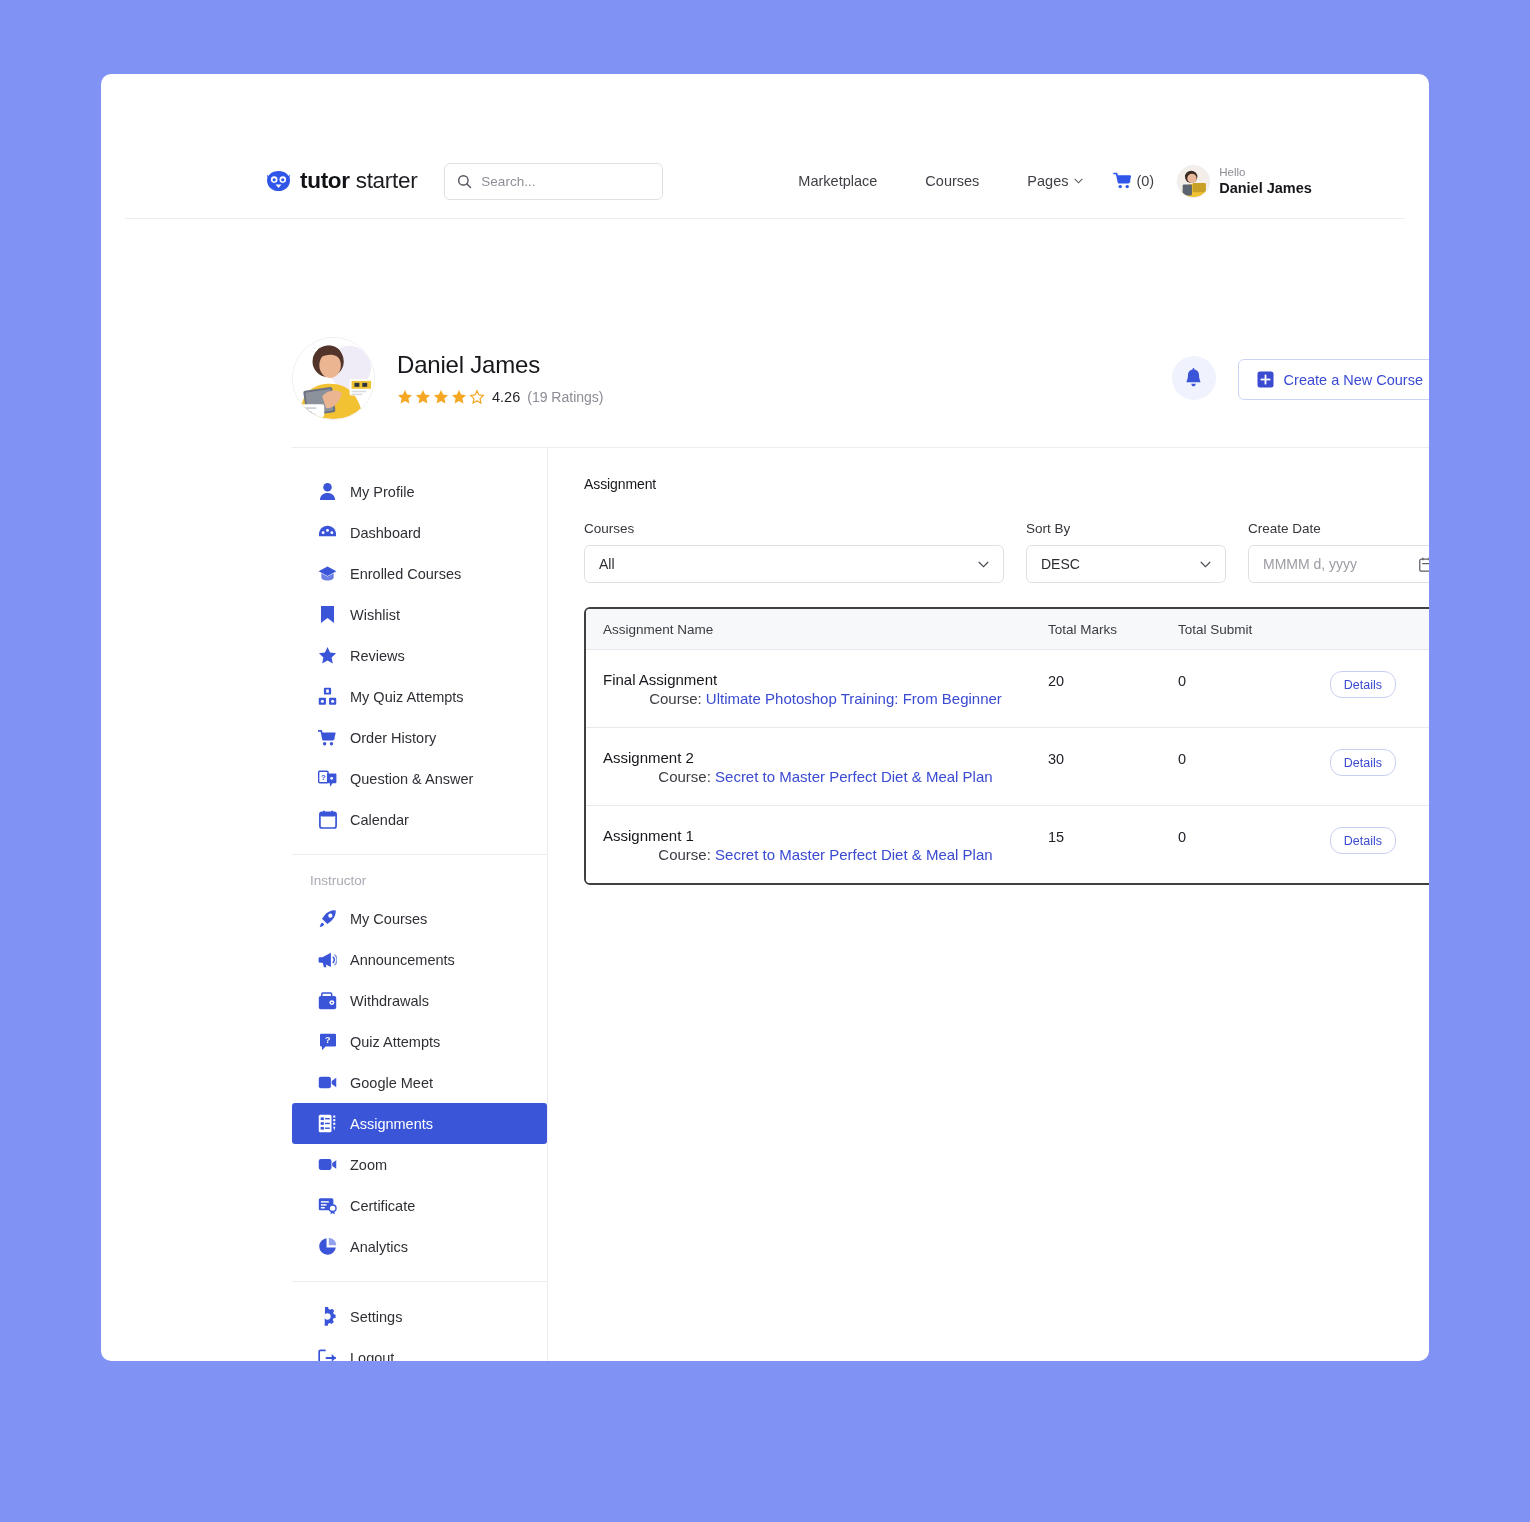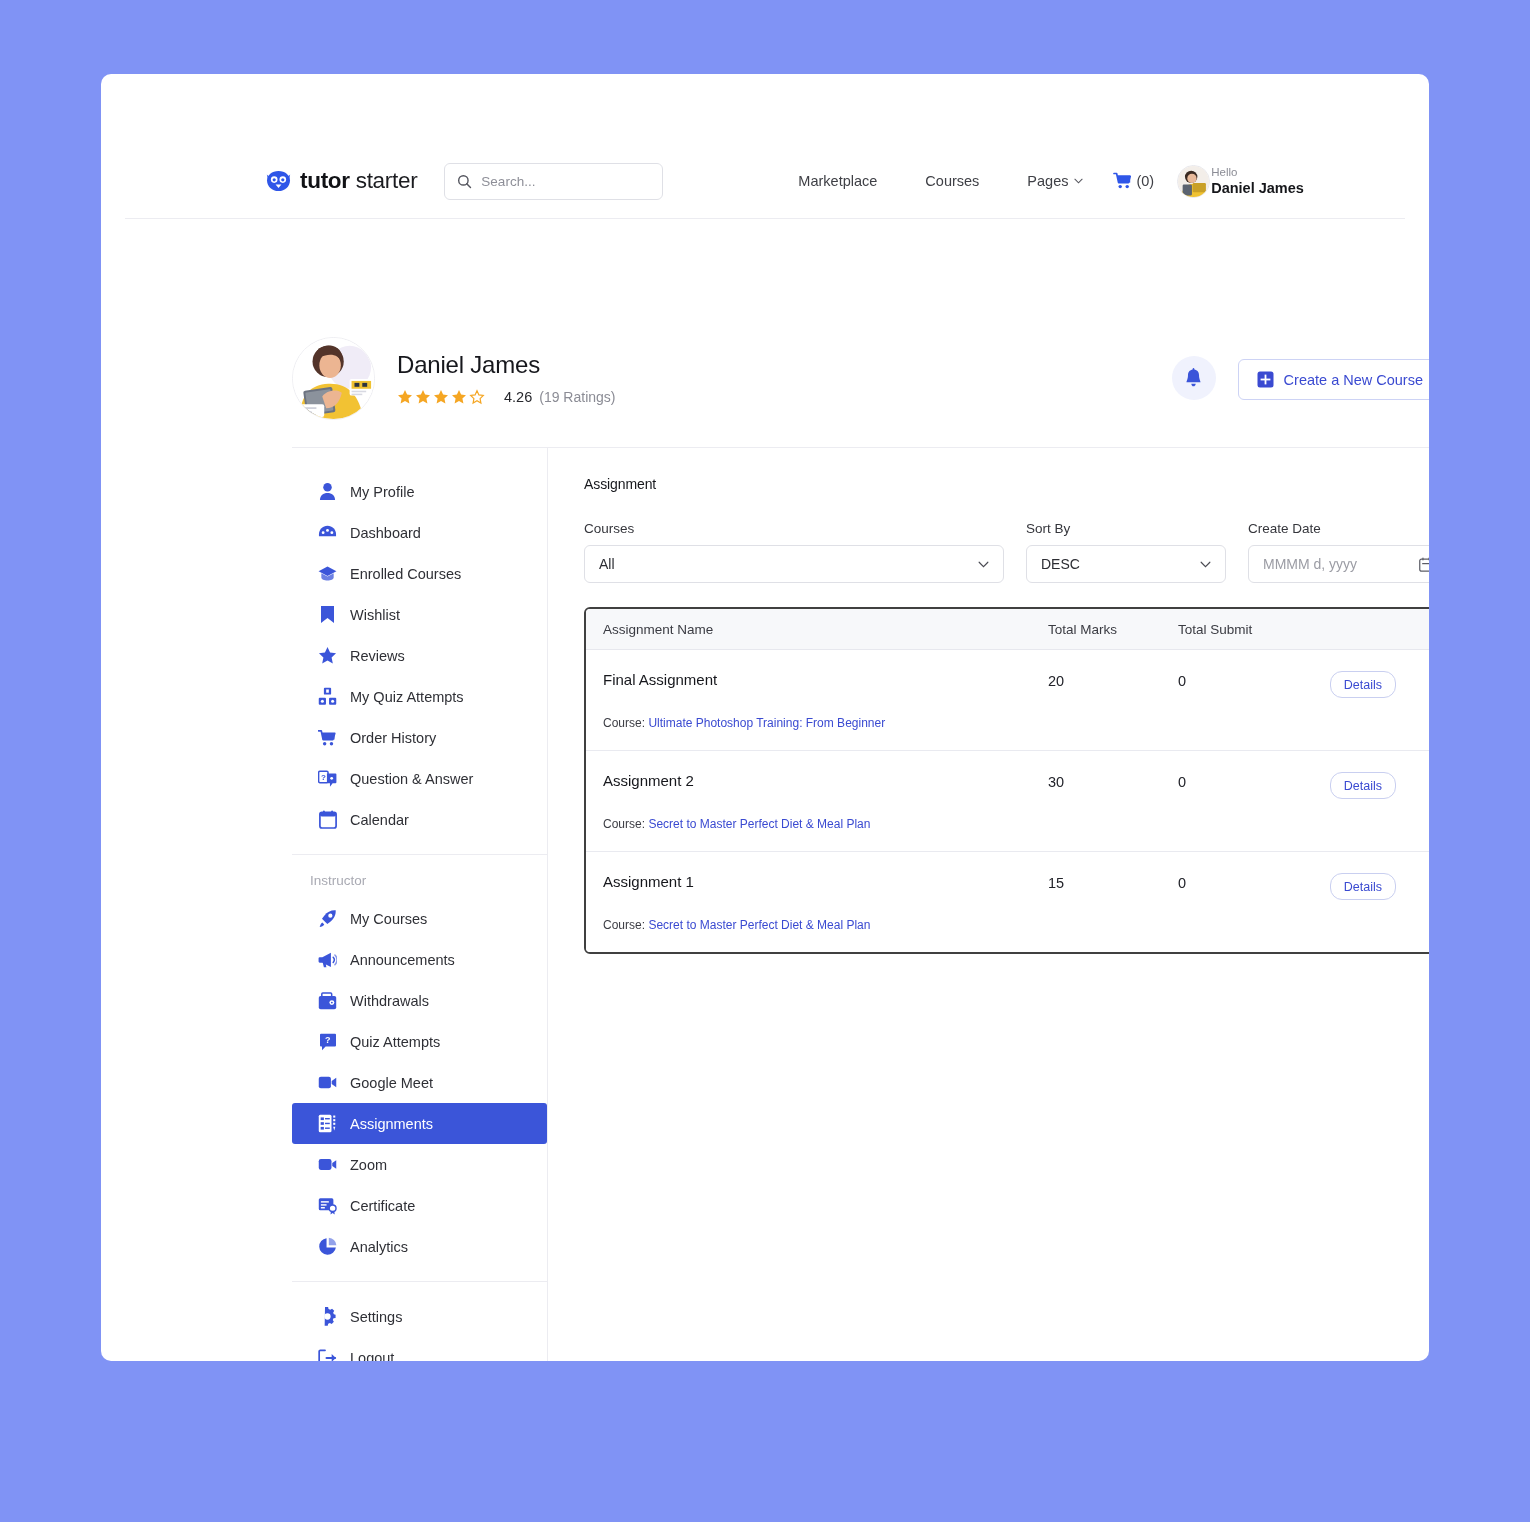--- a/index.html
+++ b/index.html
@@ -95,21 +95,21 @@
     align-items: center;
     gap: 3px;
     margin-left: 6px;
     cursor: pointer;
   }
   .cart-count { font-size: 14.5px; color: #3f4046; }
 
   .user-chip {
     display: flex;
     align-items: center;
-    gap: 1px;
+    gap: 9px;
     margin-left: 23px;
     cursor: pointer;
   }
   .user-av {
     width: 33px; height: 33px; border-radius: 50%;
     border: 1px solid #e7e7ec;
     overflow: hidden; flex: 0 0 auto;
   }
   .user-hello { font-size: 11.5px; color: #8b8c95; line-height: 1.25; }
   .user-name { font-size: 14.5px; font-weight: 700; color: #15161a; line-height: 1.25; white-space: nowrap; }
@@ -130,21 +130,21 @@
     border: 1px solid #eeeef2;
     flex: 0 0 auto;
   }
   .profile-info { margin-left: 22px; }
   .profile-name {
     font-size: 24px; color: #16171c; font-weight: 400;
     letter-spacing: -0.2px; line-height: 1.2;
   }
   .rating-row { display: flex; align-items: center; gap: 7px; margin-top: 9px; }
   .stars { display: flex; gap: 2px; }
-  .rating-val { font-size: 14.5px; color: #26272c; font-weight: 500; margin-left: 12px;}
+  .rating-val { font-size: 14.5px; color: #26272c; font-weight: 500; margin-left: 0;}
   .rating-count { font-size: 14px; color: #8b8c95; }
 
   .head-actions {
     margin-left: auto;
     display: flex;
     align-items: flex-end;
     gap: 22px;
   }
   .bell-btn {
     width: 44px; height: 44px; border-radius: 50%;
@@ -253,21 +253,21 @@
 
   .trow {
     display: flex;
     align-items: flex-start;
     padding: 21px 0 20px 0;
     border-bottom: 1px solid #e9eaf0;
     background: #fff;
   }
   .trow:last-child { border-bottom: none; }
   .a-name { font-size: 15px; color: #16171c; }
-  .a-course { font-size: 12px; color: #3c3d44; margin-top: 28px; }
+  .a-course { font-size: 15px; color: #3c3d44; margin-top: 2px; text-align: center; }
   .a-course a { color: #3a4ad1; text-decoration: none; }
   .td-num { font-size: 14.5px; color: #22232a; padding-top: 2px; }
   .details-btn {
     border: 1px solid #c9cff0;
     background: #fff;
     color: #3a4ad1;
     font-size: 12.5px;
     font-family: "Liberation Sans", sans-serif;
     height: 27px;
     padding: 0 13px;

